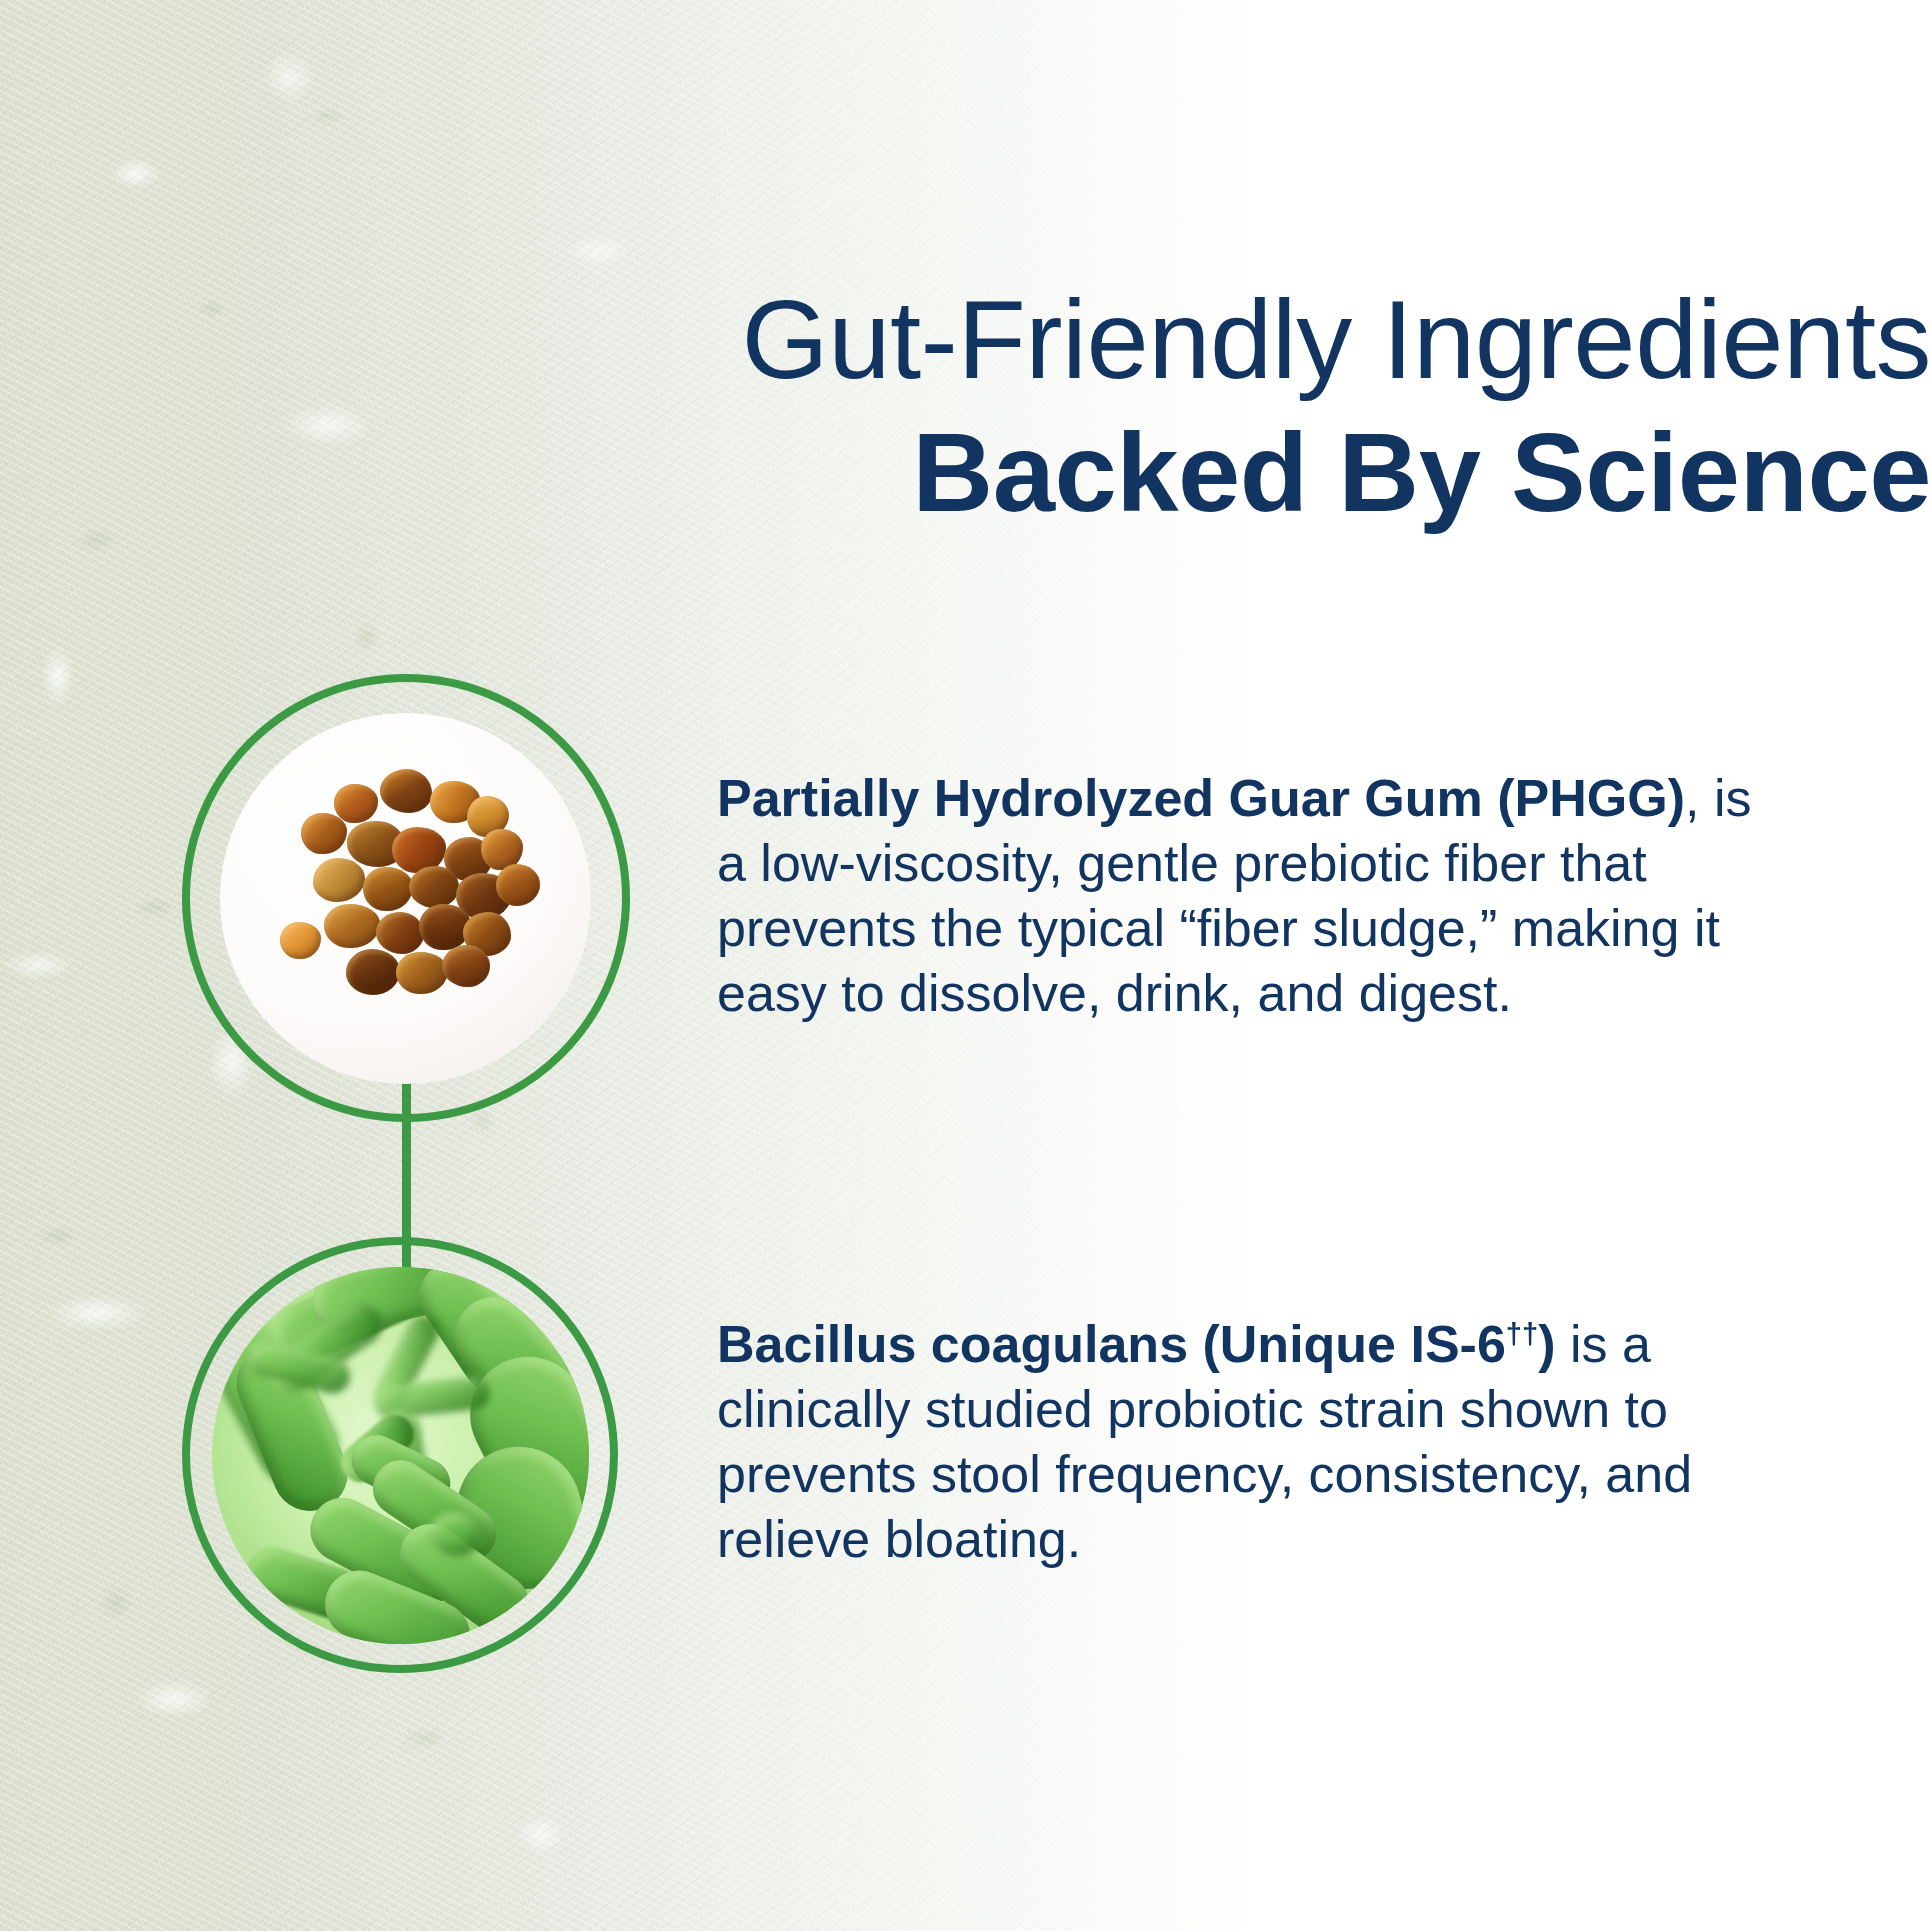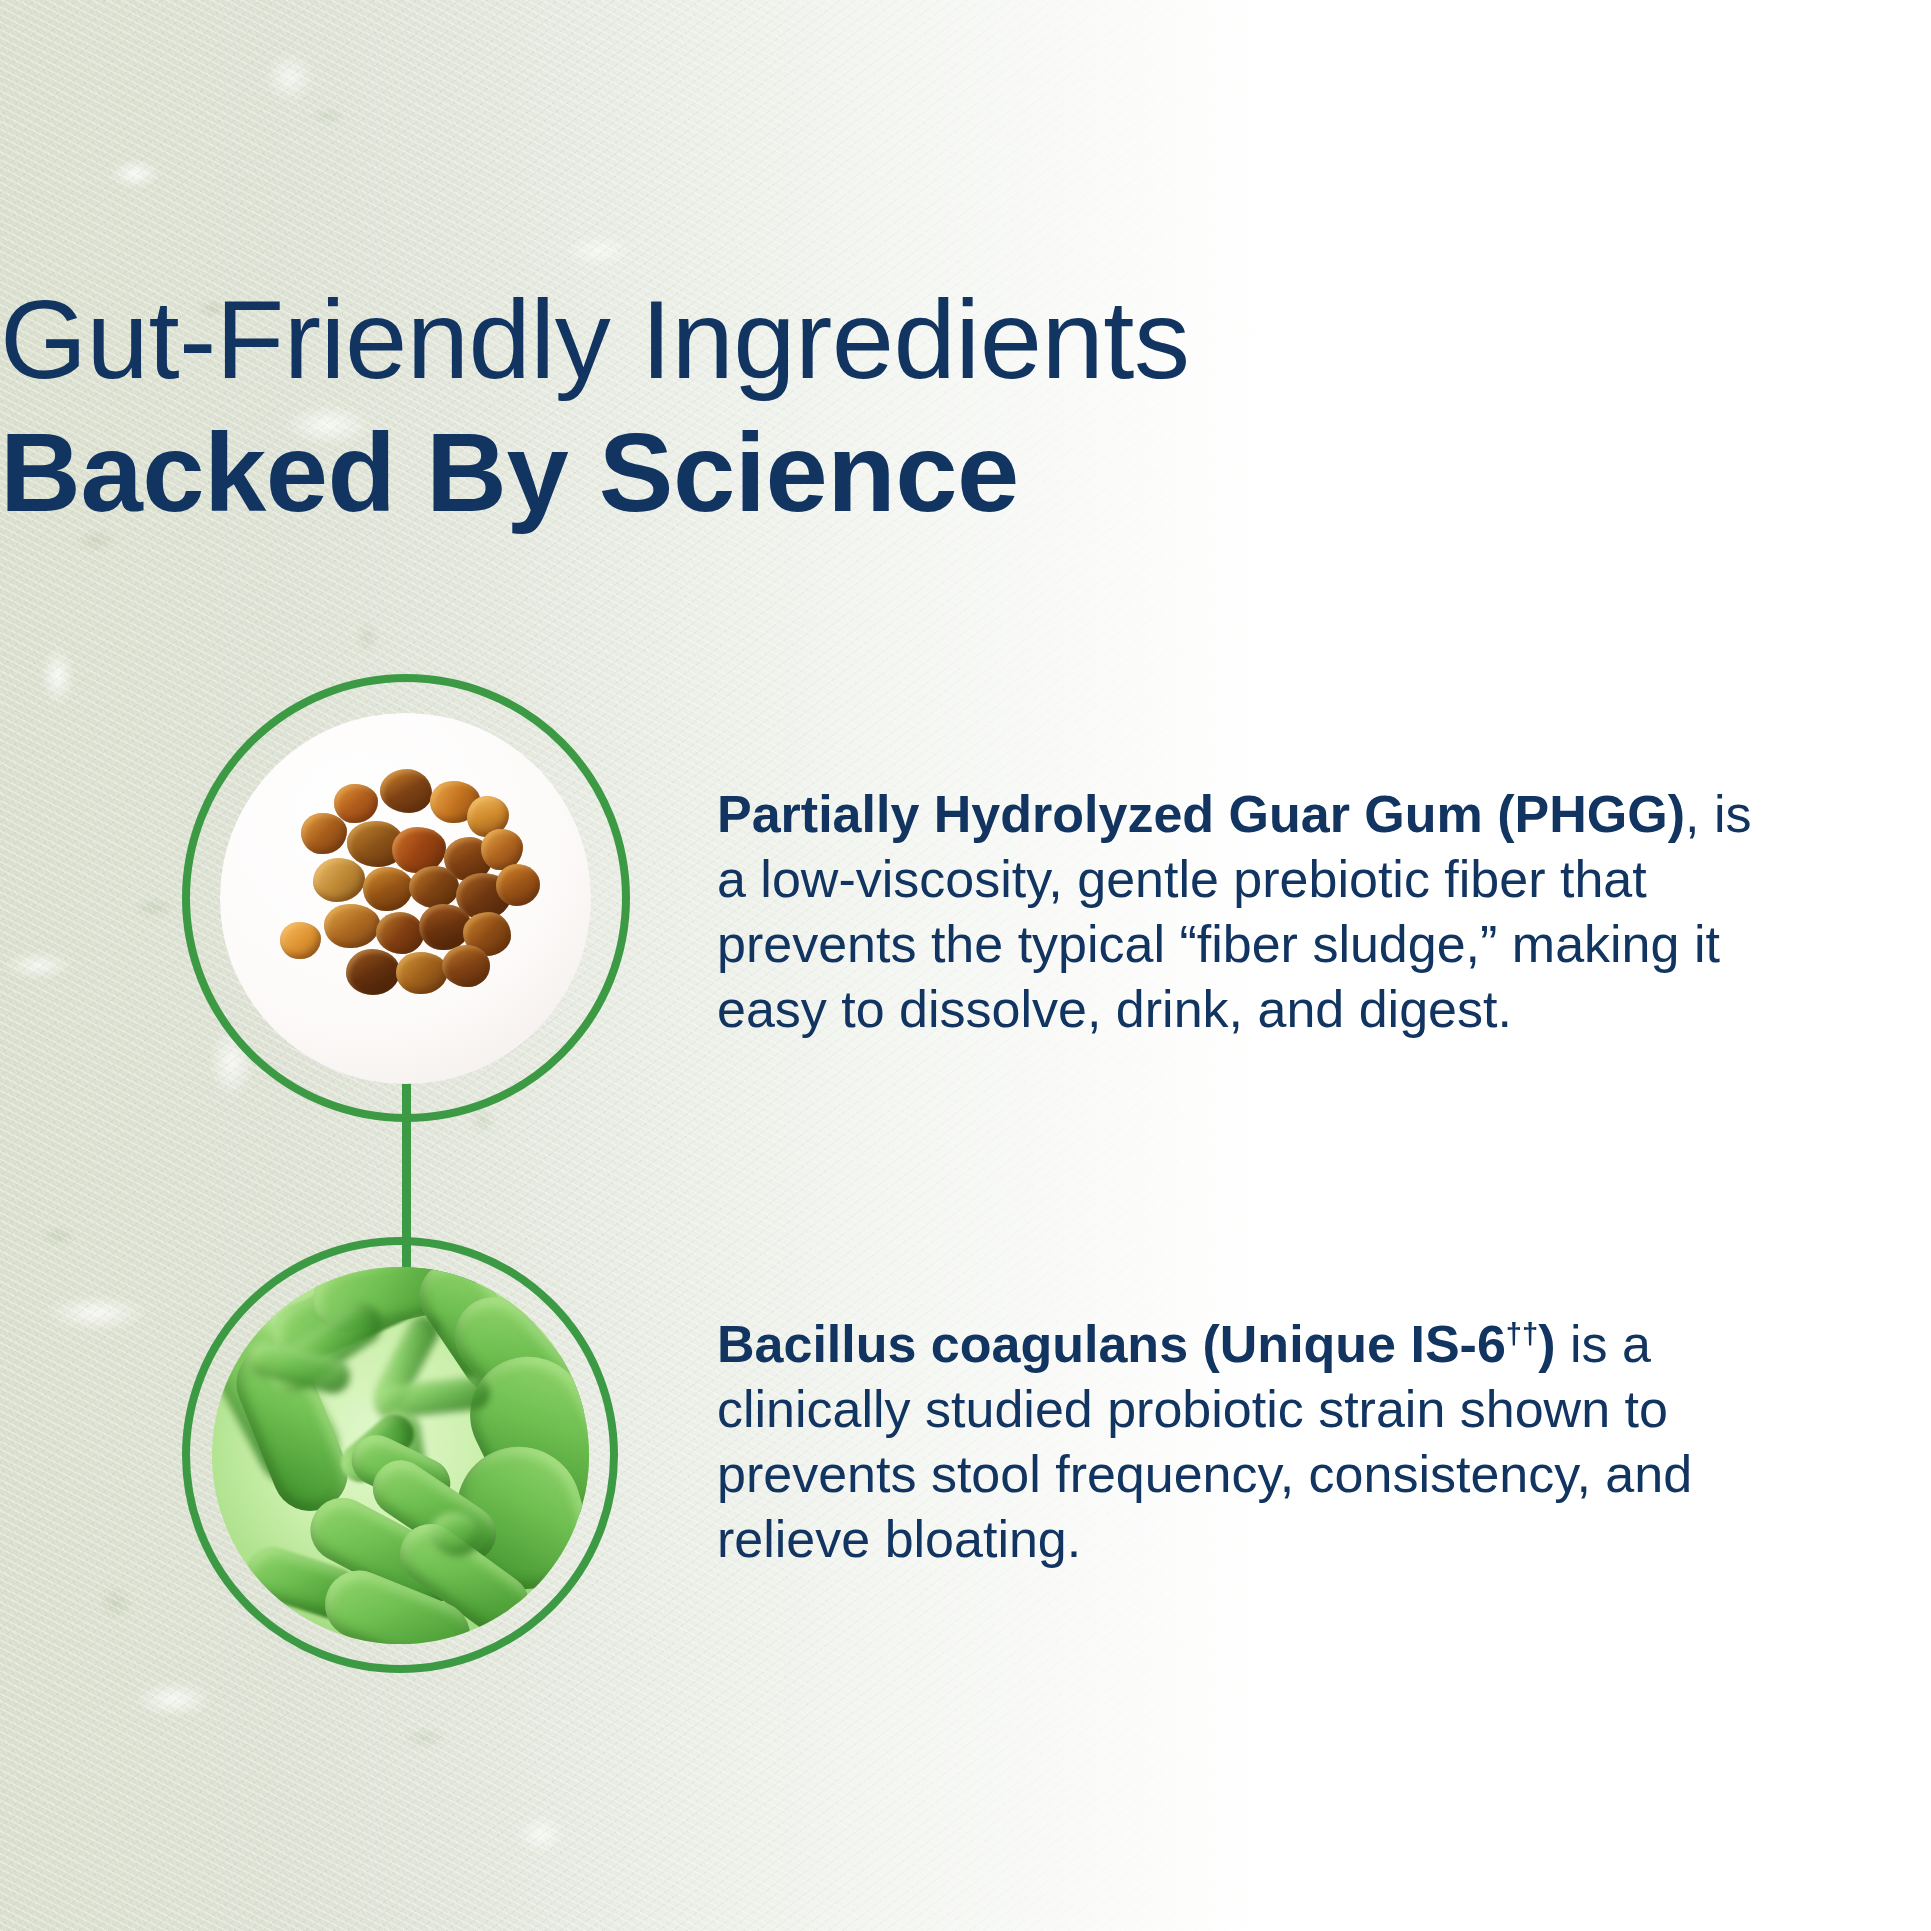--- a/index.html
+++ b/index.html
@@ -85,21 +85,21 @@
     -webkit-mask-image: linear-gradient(to right, #000 0%, #000 30%, rgba(0,0,0,.5) 48%, rgba(0,0,0,0) 66%);
             mask-image: linear-gradient(to right, #000 0%, #000 30%, rgba(0,0,0,.5) 48%, rgba(0,0,0,0) 66%);
   }
 
   
   .heading {
     position: absolute;
     left: 0;
     top: 263px;
     width: 1931px;
-    text-align: left;
+    text-align: right;
     color: #123461;
     line-height: 1.0;
   }
   .heading .line-light {
     display: block;
     font-size: 112px;
     font-weight: 400;
     letter-spacing: -0.5px;
   }
   .heading .line-bold {
@@ -179,21 +179,21 @@
     color: #123461;
   }
   .ingredient {
     position: absolute;
     width: 1062px;
     font-size: 52px;
     line-height: 65px;
     font-weight: 400;
     color: #123461;
   }
-  #copy-phgg     { top: 730px; }
+  #copy-phgg     { top: 714px; }
   #copy-bacillus { top: 1260px; }
   .ingredient .nm { font-weight: 700; }
   .ingredient sup {
     font-size: 0.56em;
     vertical-align: super;
     line-height: 0;
     font-weight: 700;
   }
 </style>
 </head>

